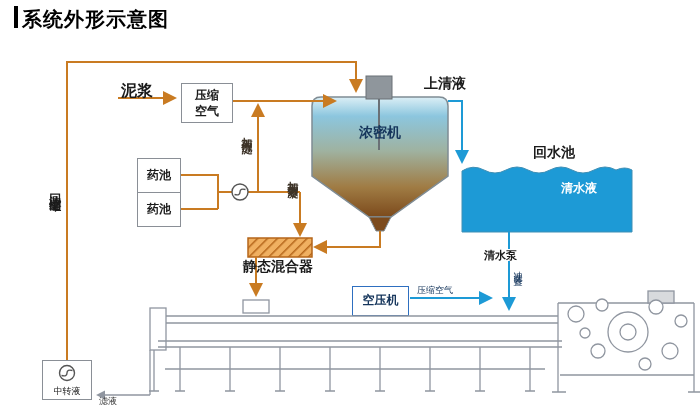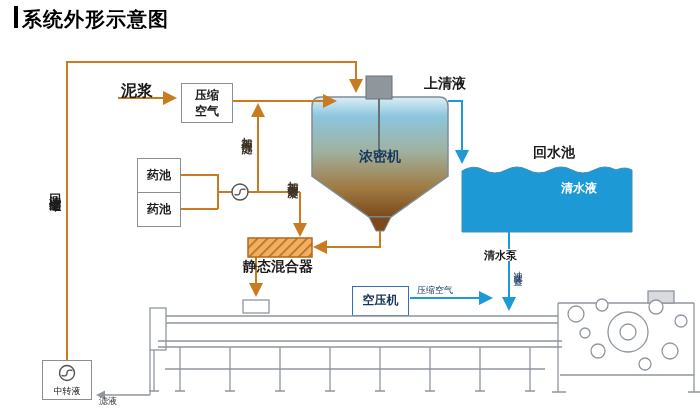--- a/index.html
+++ b/index.html
@@ -122,21 +122,21 @@
 
   <div class="title-row">
     <div class="title-bar"></div>
     <div class="title-text">系统外形示意图</div>
   </div>
 
   <div class="lbl" style="left:121px; top:82px; font-size:16px; font-weight:600;">泥浆</div>
 
   <div class="lbl" style="left:424px; top:76px; font-size:14px; font-weight:bold;">上清液</div>
 
-  <div class="lbl" style="left:355px; top:149px; width:50px; text-align:center; font-size:14px; font-weight:bold; color:#16365c;">浓密机</div>
+  <div class="lbl" style="left:355px; top:125px; width:50px; text-align:center; font-size:14px; font-weight:bold; color:#16365c;">浓密机</div>
 
   <div class="lbl" style="left:533px; top:145px; font-size:14px; font-weight:bold;">回水池</div>
 
   <div class="lbl" style="left:524px; top:182px; font-size:12px; font-weight:bold; color:#fff;margin-left:37px;">清水液</div>
 
   <div class="lbl v" style="left:241px; top:128px; font-size:11px; font-weight:600; color:#3d3328;">加药沉淀</div>
 
   <div class="lbl v" style="left:287px; top:172px; font-size:11px; font-weight:600; color:#3d3328;">加药絮凝</div>
 
   <div class="lbl" style="left:243px; top:259px; font-size:14px; font-weight:bold;">静态混合器</div>

